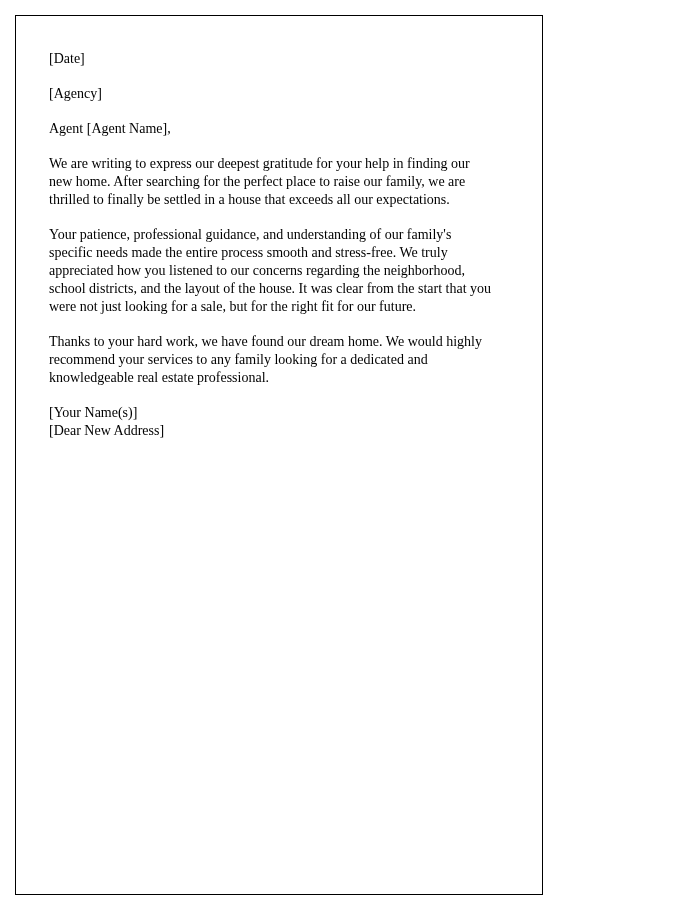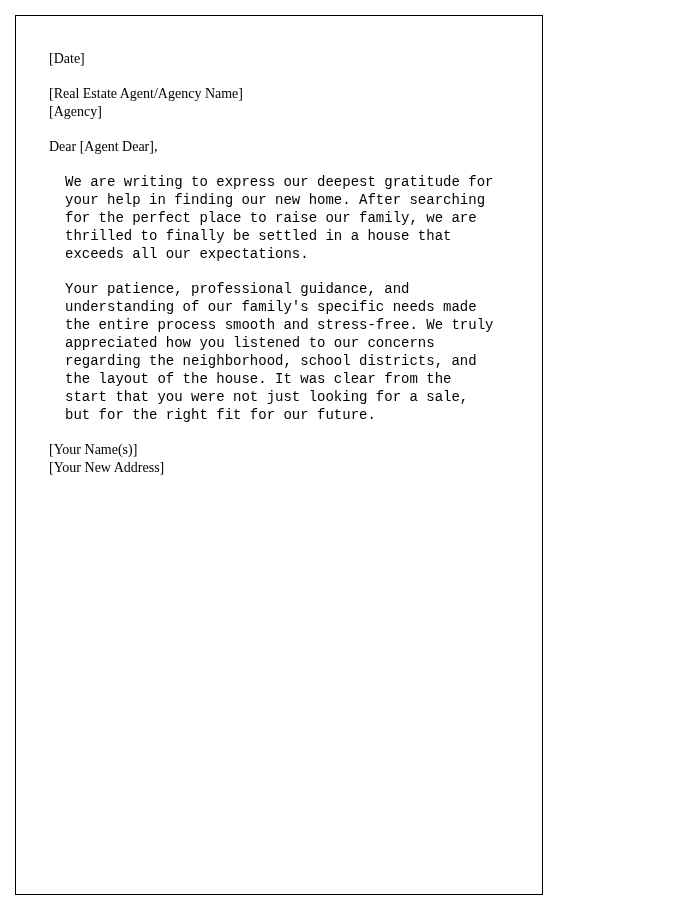--- a/index.html
+++ b/index.html
@@ -29,47 +29,46 @@
     font-size: 14px;
     line-height: 18px;
   }
   .block {
     margin: 0 0 17px 0;
   }
   .line {
     margin: 0;
   }
   p.para {
-    margin: 0 0 17px 16px;
+    margin: 0 0 17px 0;
     max-width: 586px;
-    font-family: Liberation Mono, monospace;
   }
 </style>
 </head>
 <body>
 
 <div class="page">
   <div class="letter-body">
 
     <div class="block">
       <p class="line">[Date]</p>
     </div>
 
     <div class="block">
-      <p class="line">[Real Estate Agent/Agency Name]</p>
       <p class="line">[Agency]</p>
     </div>
 
     <div class="block">
-      <p class="line">Dear [Agent Dear],</p>
+      <p class="line">Agent [Agent Name],</p>
     </div>
 
     <p class="para">We are writing to express our deepest gratitude for your help in finding our new home. After searching for the perfect place to raise our family, we are thrilled to finally be settled in a house that exceeds all our expectations.</p>
     <p class="para">Your patience, professional guidance, and understanding of our family's specific needs made the entire process smooth and stress-free. We truly appreciated how you listened to our concerns regarding the neighborhood, school districts, and the layout of the house. It was clear from the start that you were not just looking for a sale, but for the right fit for our future.</p>
+    <p class="para">Thanks to your hard work, we have found our dream home. We would highly recommend your services to any family looking for a dedicated and knowledgeable real estate professional.</p>
 
 
     <div class="block">
       <p class="line">[Your Name(s)]</p>
-      <p class="line">[Your New Address]</p>
+      <p class="line">[Dear New Address]</p>
     </div>
 
   </div>
 </div>
 
 </body></html>

